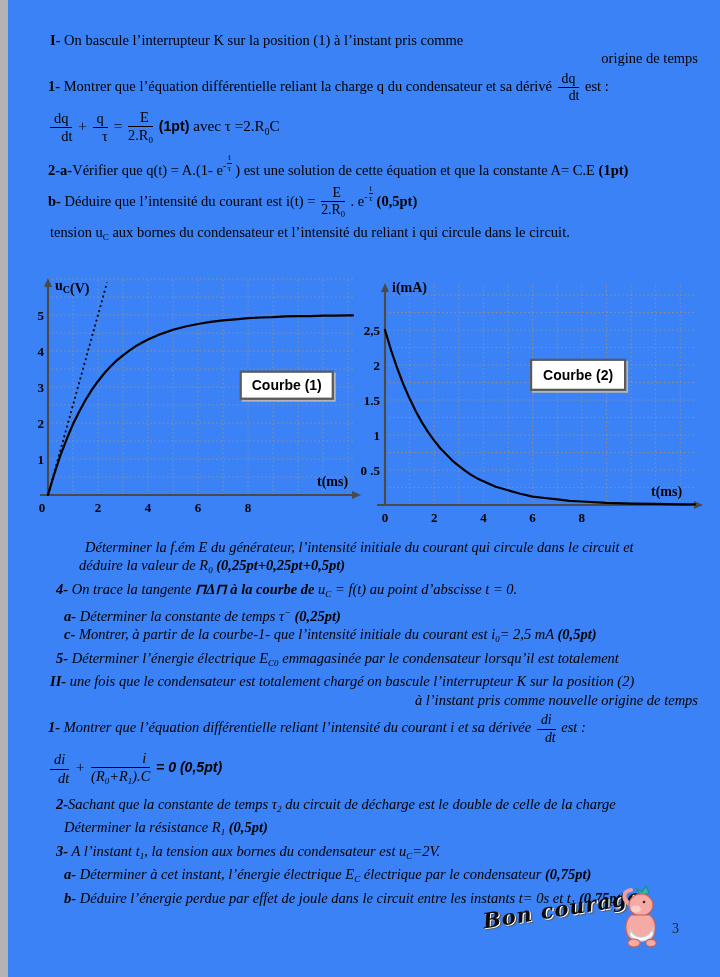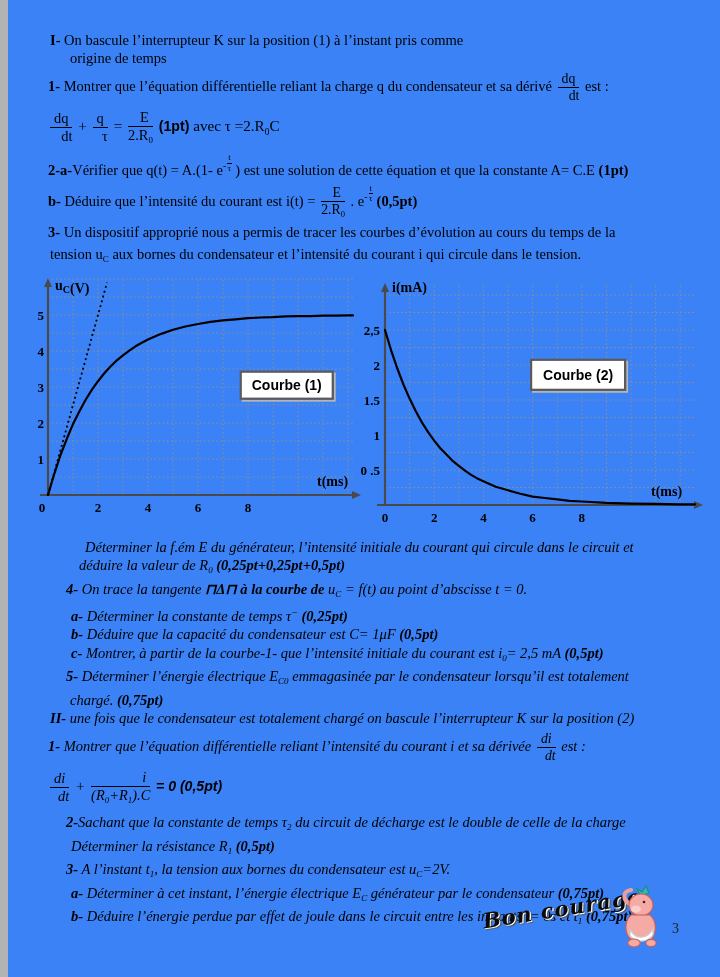--- a/index.html
+++ b/index.html
@@ -10,22 +10,22 @@
   .edge.right{right:0;width:11px;background:#c9c9c9;}
 
   .tblock{position:absolute;left:48px;width:650px;}
   #block-a{top:31px;}
   #block-b{top:538px;font-style:italic;}
   .ln{line-height:18.4px;white-space:nowrap;}
   .ln .b{font-weight:bold;}
   .ln .bs{font-weight:bold;font-family:"Liberation Sans",sans-serif;font-size:0.93em;}
   .ln .sub{font-size:0.62em;vertical-align:-0.35em;}
   .ln .sup{font-size:0.68em;vertical-align:0.55em;}
-  .ind0{margin-left:2px;} .ind1{margin-left:18px;} .ind2{margin-left:23px;}
-  .ind3{margin-left:22px;} .ind4{margin-left:30px;} .ind5{margin-left:37px;} .ind6{margin-left:31px;}
+  .ind0{margin-left:2px;} .ind1{margin-left:8px;} .ind2{margin-left:16px;}
+  .ind3{text-align:right;} .ind4{margin-left:30px;} .ind5{margin-left:37px;} .ind6{margin-left:31px;}
   .tall{margin:4px 0;}
   .eq{margin:6px 0 8px;font-size:15.2px;}
   .frac{display:inline-block;vertical-align:middle;text-align:right;line-height:1.05;padding:0 2px;font-size:0.95em;}
   .frac .num{display:block;border-bottom:1.4px solid #000;padding:0 4px 1px;}
   .frac .den{display:block;padding-top:1px;}
   .supfrac{display:inline-block;text-align:center;vertical-align:0.55em;font-size:0.6em;line-height:1.05;margin-left:1px;}
   .supfrac .sfn{display:block;border-bottom:1px solid #000;padding:0 1px;}
   .supfrac .sfd{display:block;}
 
   .chart{position:absolute;}
@@ -56,22 +56,21 @@
   <div class="edge left"></div>
   <div class="edge right"></div>
 
   <div class="tblock" id="block-a">
       <div class="ln ind0"><span class="b">I- </span><span>On bascule l’interrupteur K sur la position (1) à l’instant pris comme</span></div>
       <div class="ln ind3"><span>origine de temps</span></div>
       <div class="ln ind1 tall"><span class="b">1- </span><span>Montrer que l’équation différentielle reliant la charge q du condensateur et sa  dérivé </span><span class="frac"><span class="num"><span>dq</span></span><span class="den"><span>dt</span></span></span><span>  est :</span></div>
       <div class="ln ind4 eq"><span class="frac"><span class="num"><span>dq</span></span><span class="den"><span>dt</span></span></span><span> + </span><span class="frac"><span class="num"><span>q</span></span><span class="den"><span>τ</span></span></span><span> = </span><span class="frac"><span class="num"><span>E</span></span><span class="den"><span>2.R</span><span class="sub">0</span></span></span><span>  </span><span class="bs">(1pt)</span><span>   avec τ =2.R</span><span class="sub">0</span><span>C</span></div>
       <div class="ln ind0 tall"><span class="b">2-a-</span><span>Vérifier que q(t) = A.(1- </span><span>e</span><span class="sup">-</span><span class="supfrac"><span class="sfn">t</span><span class="sfd">τ</span></span><span> ) est une solution de cette équation  et que la constante A= C.E </span><span class="b">(1pt)</span></div>
       <div class="ln ind2 tall"><span class="b">b-</span><span> Déduire que l’intensité du courant est i(t) = </span><span class="frac"><span class="num"><span>E</span></span><span class="den"><span>2.R</span><span class="sub">0</span></span></span><span> . </span><span>e</span><span class="sup">-</span><span class="supfrac"><span class="sfn">t</span><span class="sfd">τ</span></span><span> </span><span class="b">(0,5pt)</span></div>
-      <div class="ln ind0 tall"><span class="b">3-</span><span> Un dispositif approprié nous a permis de tracer les courbes d’évolution au cours du temps de la</span></div>
-      <div class="ln ind0"><span>tension u</span><span class="sub">C</span><span> aux bornes du condensateur et l’intensité du courant i qui circule dans le tension.</span></div>
+      <div class="ln ind0"><span>tension u</span><span class="sub">C</span><span> aux bornes du condensateur et l’intensité du reliant i qui circule dans le circuit.</span></div>
     </div>
 
   <div class="chart" id="chart-0"><svg width="332" height="248" viewBox="0 0 332 248">
         <g>
           <line x1="43" y1="221" x2="43" y2="4" class="grid"></line>
           <line x1="68" y1="221" x2="68" y2="4" class="grid"></line>
           <line x1="93" y1="221" x2="93" y2="4" class="grid"></line>
           <line x1="118" y1="221" x2="118" y2="4" class="grid"></line>
           <line x1="143" y1="221" x2="143" y2="4" class="grid"></line>
           <line x1="168" y1="221" x2="168" y2="4" class="grid"></line>
@@ -163,31 +162,30 @@
         <text x="226.11" y="103.79999999999998" text-anchor="middle" class="boxlab">Courbe (2)</text>
         <text x="40" y="16" class="axlab"><tspan>i(mA)</tspan></text>
         <text x="299" y="220" class="axlab">t(ms)</text>
       </svg></div>
 
   <div class="tblock" id="block-b">
       <div class="ln ind5"><span>Déterminer la f.ém E du générateur, l’intensité initiale du courant qui circule dans le circuit et</span></div>
       <div class="ln ind6"><span>déduire la valeur de R</span><span class="sub">0</span><span> </span><span class="b">(0,25pt+0,25pt+0,5pt)</span></div>
       <div class="ln ind1"><span class="b">4-</span><span> On trace la tangente </span><span class="b">⊓Δ⊓ à la courbe de</span><span> u</span><span class="sub">C</span><span> = f(t) au point d’abscisse t = 0.</span></div>
       <div class="ln ind2"><span class="b">a-</span><span> Déterminer  la constante de temps τ</span><span class="sup">−</span><span> </span><span class="b">(0,25pt)</span></div>
-      <div class="ln ind2"><span class="b">b-</span><span> Déduire que la capacité du condensateur est C= 1μF </span><span class="b">(0,5pt)</span></div>
       <div class="ln ind2"><span class="b">c-</span><span> Montrer, à partir de la courbe-1- que l’intensité initiale du courant est i</span><span class="sub">0</span><span>= 2,5 mA </span><span class="b">(0,5pt)</span></div>
       <div class="ln ind1"><span class="b">5-</span><span> Déterminer l’énergie électrique E</span><span class="sub">C0</span><span> emmagasinée par le condensateur lorsqu’il est totalement</span></div>
-      <div class="ln ind3"><span>chargé. </span><span class="b">(0,75pt)</span></div>
       <div class="ln ind0"><span class="b">II-</span><span> une fois que le condensateur est totalement chargé on bascule l’interrupteur K sur la position (2)</span></div>
+      <div class="ln ind3"><span>à l’instant pris comme nouvelle origine de temps</span></div>
       <div class="ln ind0 tall"><span class="b">1-</span><span> Montrer que l’équation différentielle reliant l’intensité du courant i et sa dérivée </span><span class="frac"><span class="num"><span>di</span></span><span class="den"><span>dt</span></span></span><span>  est :</span></div>
       <div class="ln ind4 eq"><span class="frac"><span class="num"><span>di</span></span><span class="den"><span>dt</span></span></span><span> + </span><span class="frac"><span class="num"><span>i</span></span><span class="den"><span>(R</span><span class="sub">0</span><span>+R</span><span class="sub">1</span><span>).C</span></span></span><span>  </span><span class="bs">= 0</span><span>  </span><span class="bs">(0,5pt)</span></div>
       <div class="ln ind1"><span class="b">2-</span><span>Sachant que la constante de temps τ</span><span class="sub">2</span><span> du circuit de décharge est le double de celle de la charge</span></div>
       <div class="ln ind2"><span>Déterminer la résistance R</span><span class="sub">1</span><span> </span><span class="b">(0,5pt)</span></div>
       <div class="ln ind1"><span class="b">3-</span><span> A l’instant t</span><span class="sub">1</span><span>, la tension aux bornes du condensateur est u</span><span class="sub">C</span><span>=2V.</span></div>
-      <div class="ln ind2"><span class="b">a-</span><span> Déterminer à cet instant, l’énergie électrique E</span><span class="sub">C</span><span> générateur par le condensateur </span><span class="b">(0,75pt)</span></div>
+      <div class="ln ind2"><span class="b">a-</span><span> Déterminer à cet instant, l’énergie électrique E</span><span class="sub">C</span><span> électrique par le condensateur </span><span class="b">(0,75pt)</span></div>
       <div class="ln ind2"><span class="b">b-</span><span> Déduire l’énergie perdue par effet de joule dans le circuit entre les  instants t= 0s et t</span><span class="sub">1</span><span> </span><span class="b">(0,75pt)</span></div>
     </div>
 
   <div class="closing">Bon courage</div>
 
   <svg class="mascot" width="56" height="68" viewBox="0 0 56 68">
     <g stroke="#c4625e" stroke-width="1.2" fill="#f5aaa5">
       <path d="M26,5 l6,4 l4,-6 l3,7 l-8,3 z" fill="#35b7ac" stroke="#1f8e86"></path>
       <path d="M22,22 C12,18 12,8 21,7" fill="none" stroke="#eda09b" stroke-width="4.2" stroke-linecap="round"></path>
       <ellipse cx="31" cy="22" rx="12" ry="11"></ellipse>

